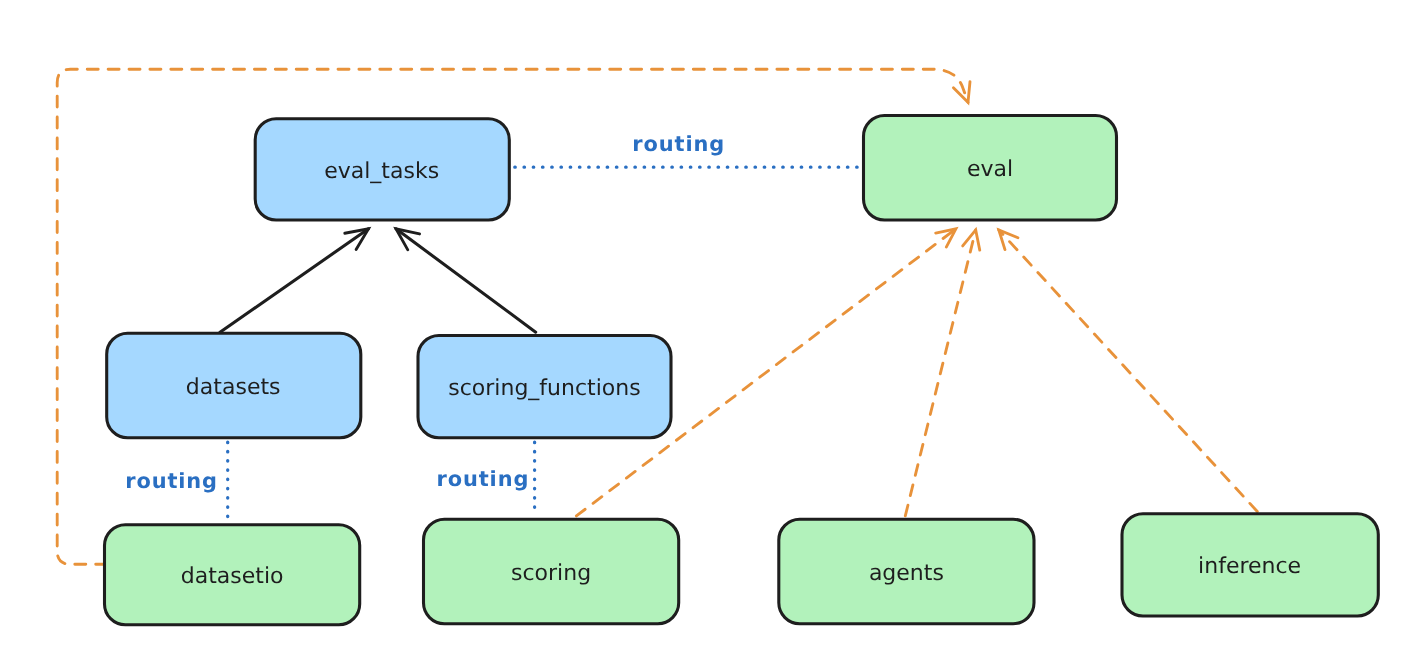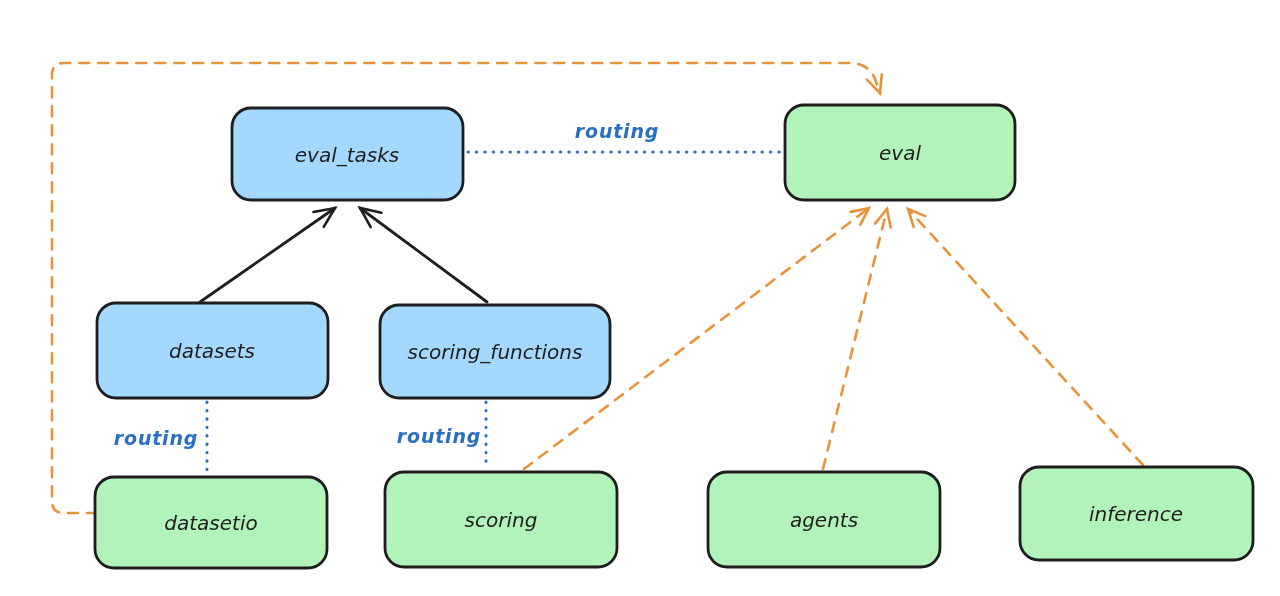--- a/index.html
+++ b/index.html
@@ -7,21 +7,20 @@
     padding: 0;
     background: var(--background, #ffffff);
   }
   .canvas {
     position: relative;
     width: 1280px;
     height: 596px;
     background: var(--background, #ffffff);
     overflow: hidden;
     font-family: "DejaVu Sans", sans-serif;
-    font-style: italic;
   }
   svg { display: block; }
 
   .node-box {
     stroke: var(--box-stroke, #1e1e1e);
     stroke-width: 2.8;
   }
   .fill-blue  { fill: var(--blue-fill, #a5d8ff); }
   .fill-green { fill: var(--green-fill, #b2f2bb); }
 

